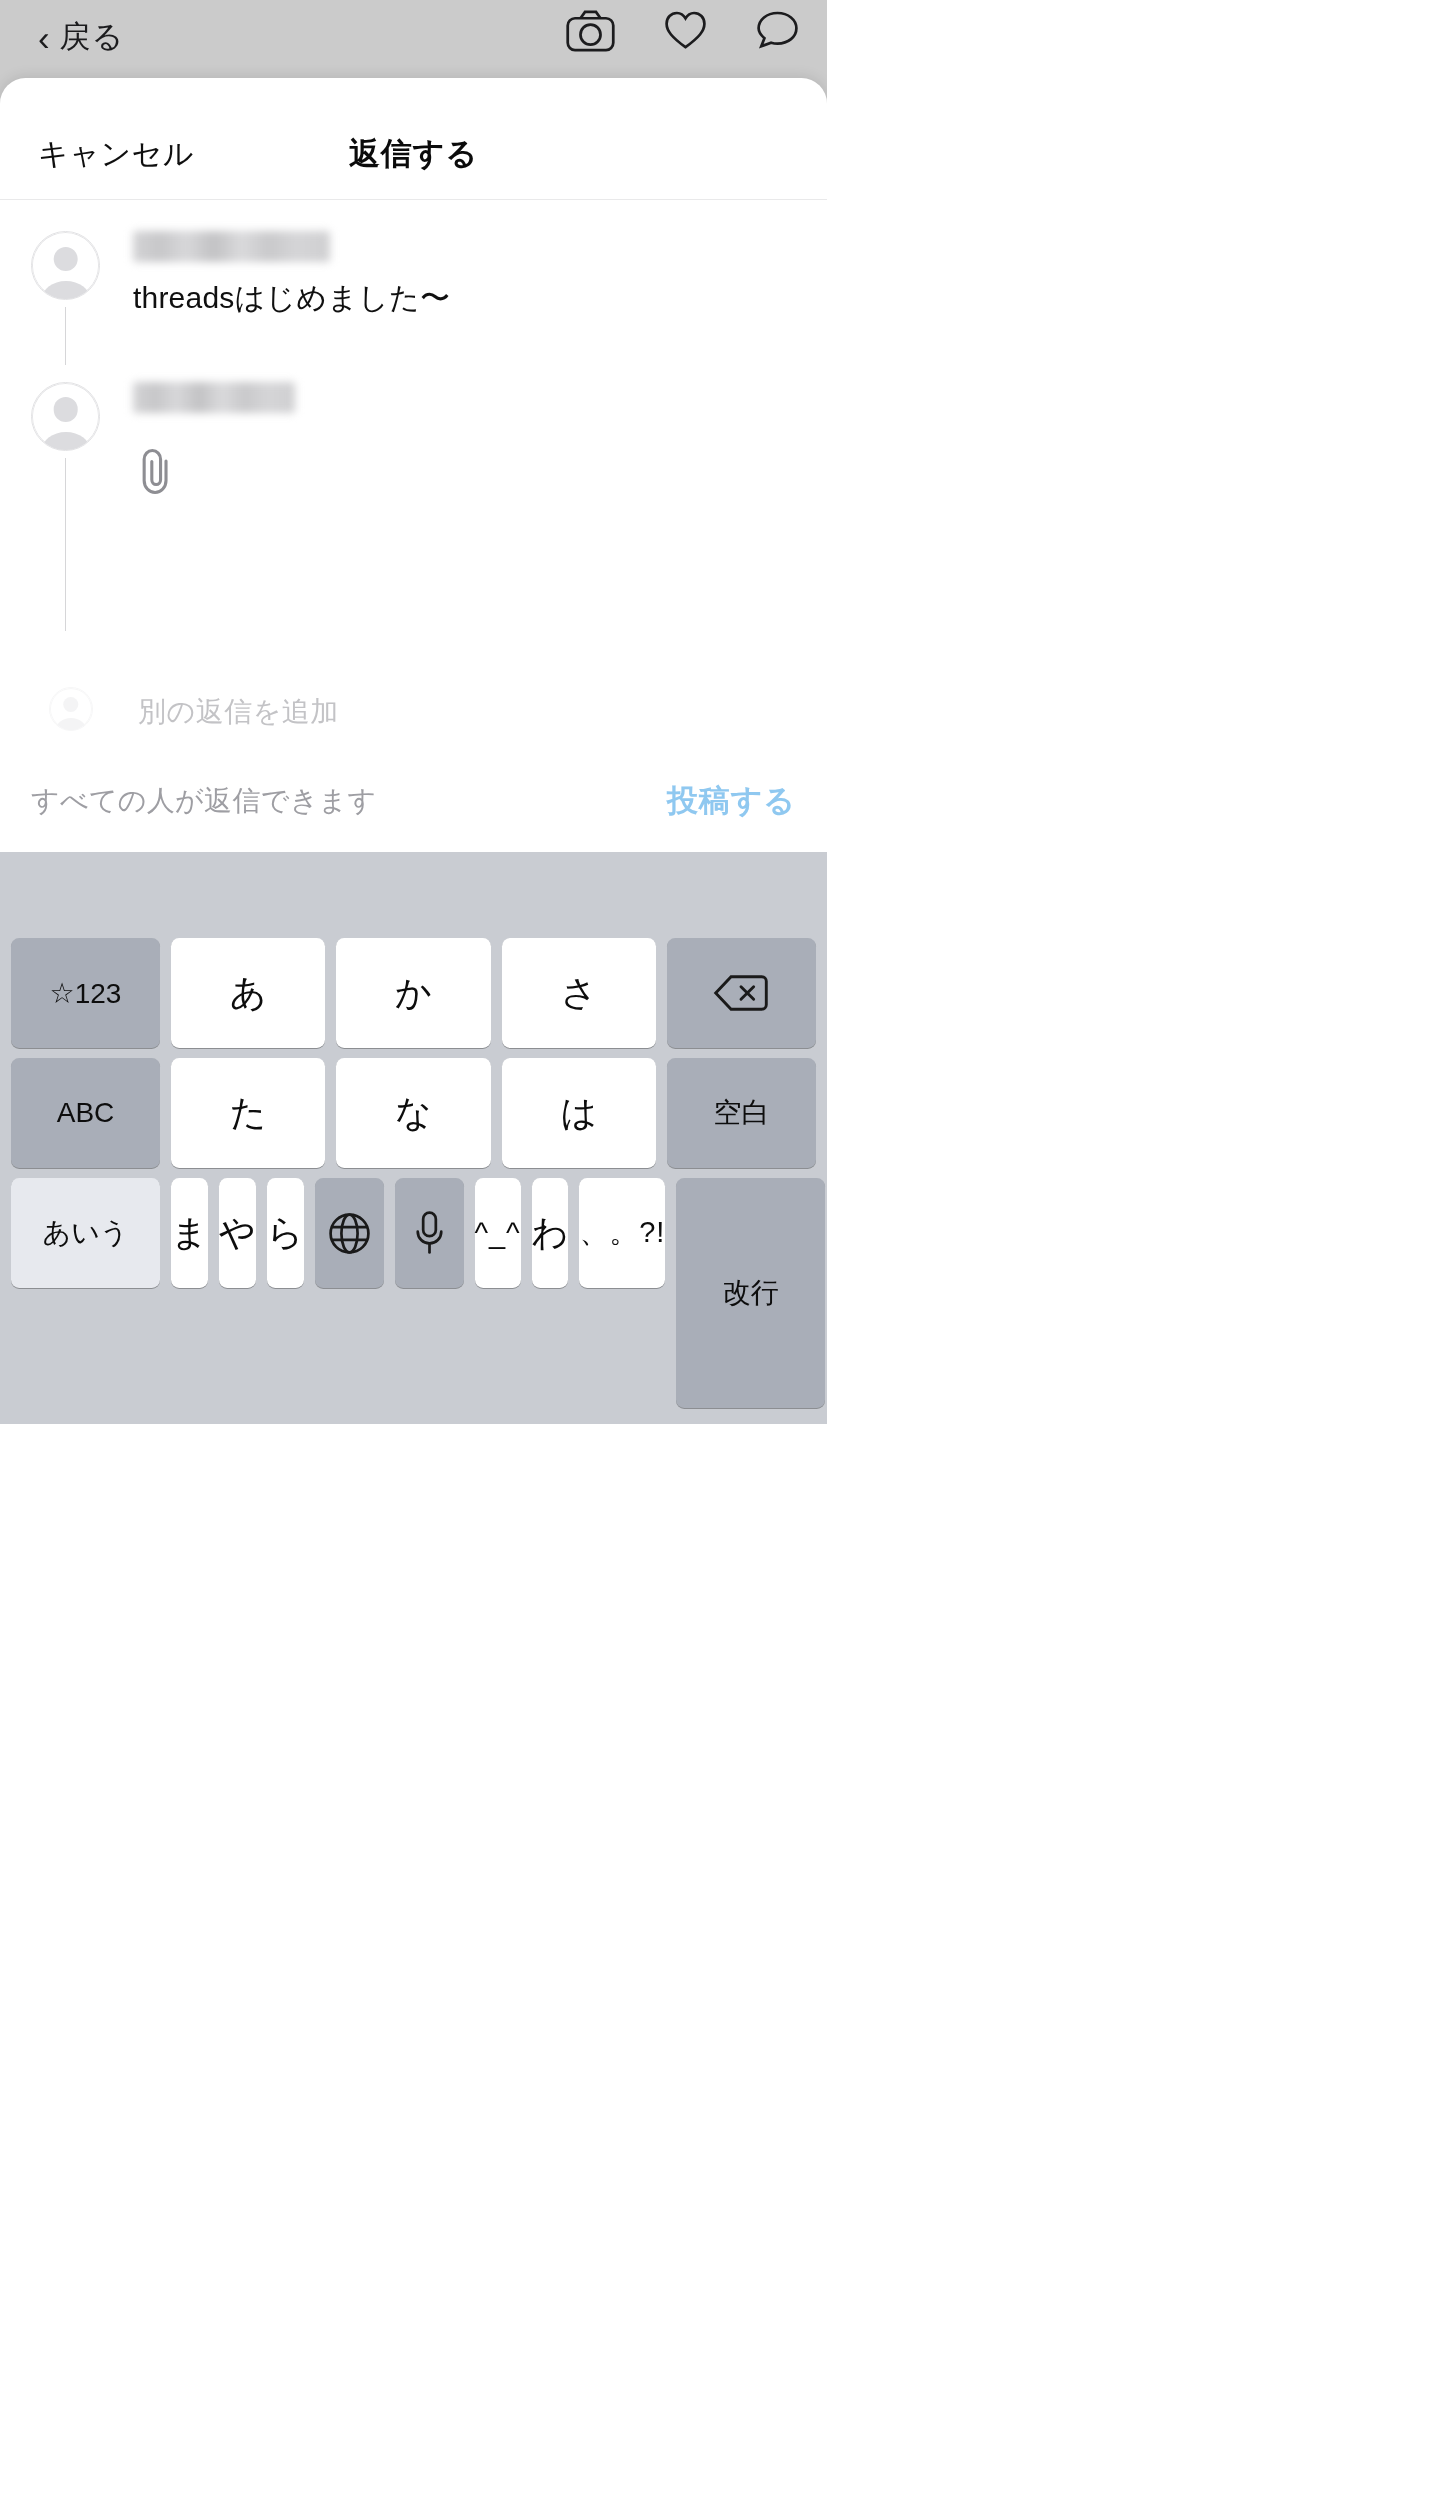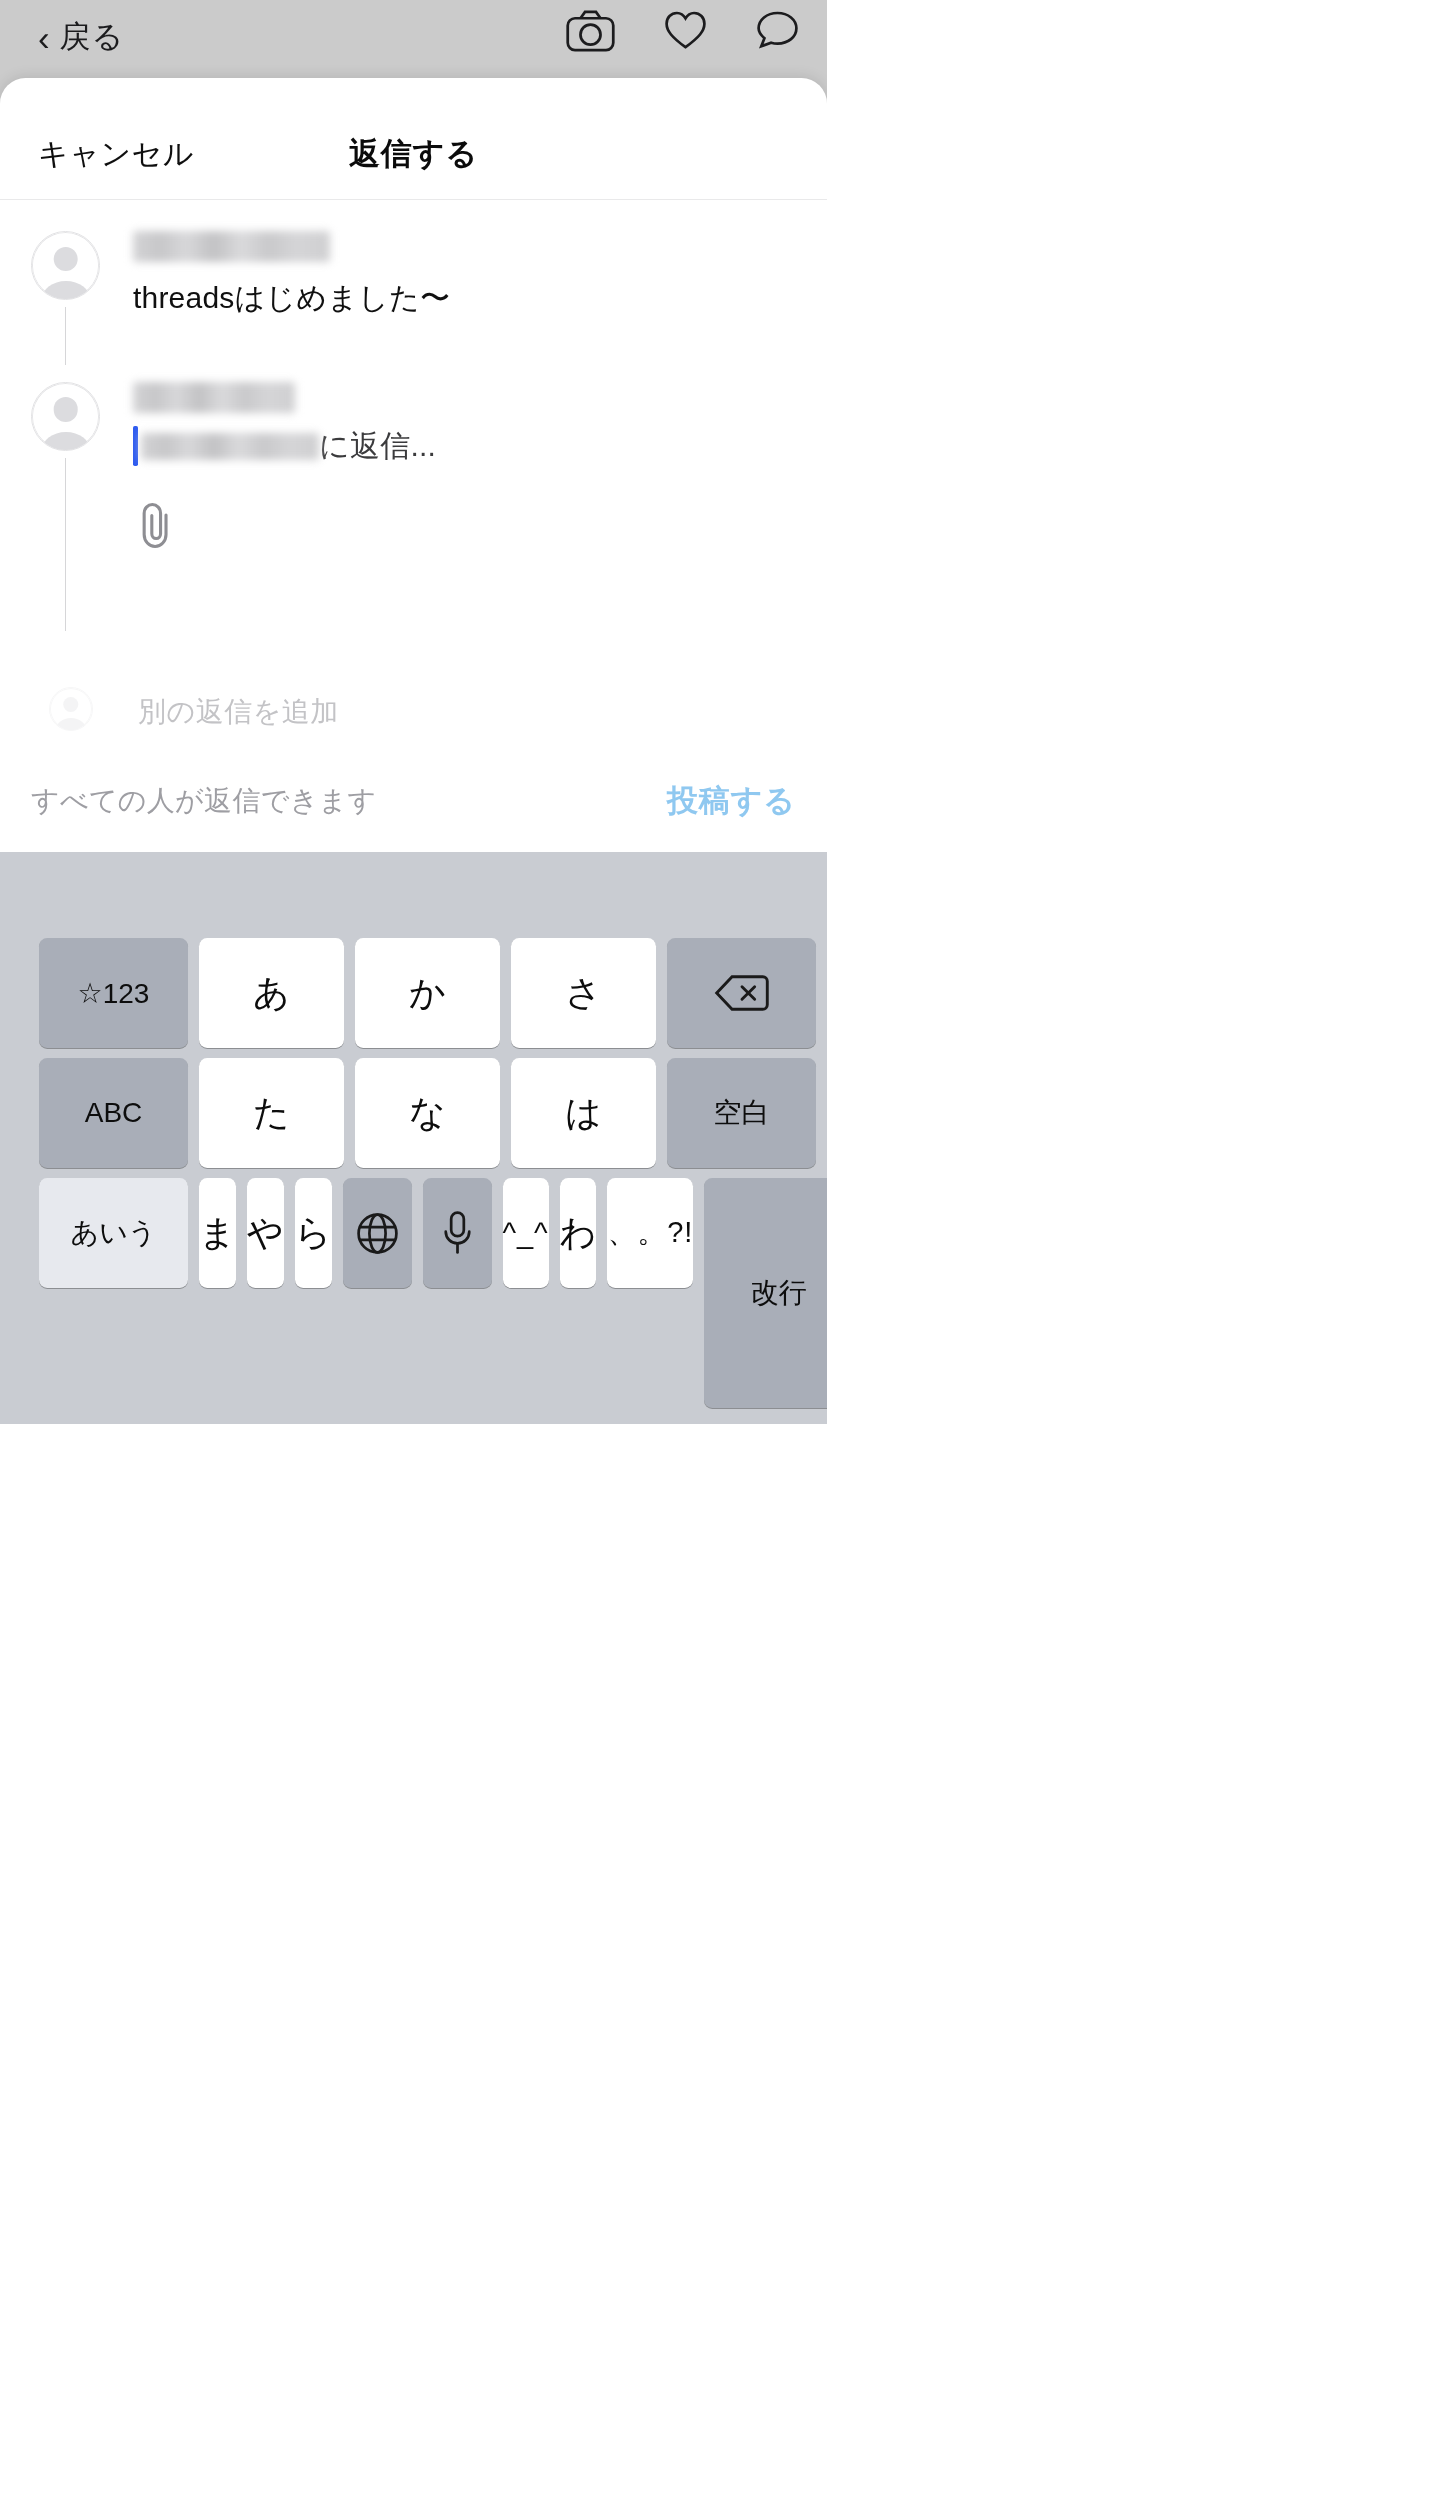--- a/index.html
+++ b/index.html
@@ -289,21 +289,20 @@
     bottom: 0;
     width: 827px;
     height: 572px;
     background: #c9ccd2;
   }
   .kb-suggest {
     height: 86px;
   }
   .kb-rows {
     padding: 0 5.5px 7.3px 5.5px;
-    margin-left: 28px;
   }
   .kb-row {
     display: flex;
     align-items: stretch;
     height: 110px;
     margin-bottom: 10px;
   }
   .kb-row:last-child { margin-bottom: 0; }
   .key {
     background: #ffffff;
@@ -402,25 +401,20 @@
       <div class="post" style="margin-top:16.4px;">
         <div class="avatar-col">
           <div class="avatar">
             <div class="avatar-ring"></div>
           </div>
           <div class="thread-line" style="height:173px;"></div>
         </div>
         <div class="post-body">
           <span class="redacted w2"></span>
 
-          <div class="composer-line">
-            <div class="caret"></div>
-            <span class="redacted w3" style="height:27px;margin-left:3.6px;"></span>
-            <span class="composer-text">に返信...</span>
-          </div>
 
           <div class="attach-row">
             <span>
               <svg width="42" height="51" viewBox="0 0 46 56" fill="none" stroke="#8e8e93" stroke-width="3.4" stroke-linecap="round" stroke-linejoin="round">
                 <path d="M34 16.5v21.5c0 7.4-5.4 13-12 13s-12-5.6-12-13V14.5C10 9.3 13.9 5 19 5s9 4.3 9 9.5V37c0 2.9-2.1 5.3-4.8 5.3S18.4 39.9 18.4 37V17"></path>
               </svg>
             </span>
           </div>
         </div>
       </div>

